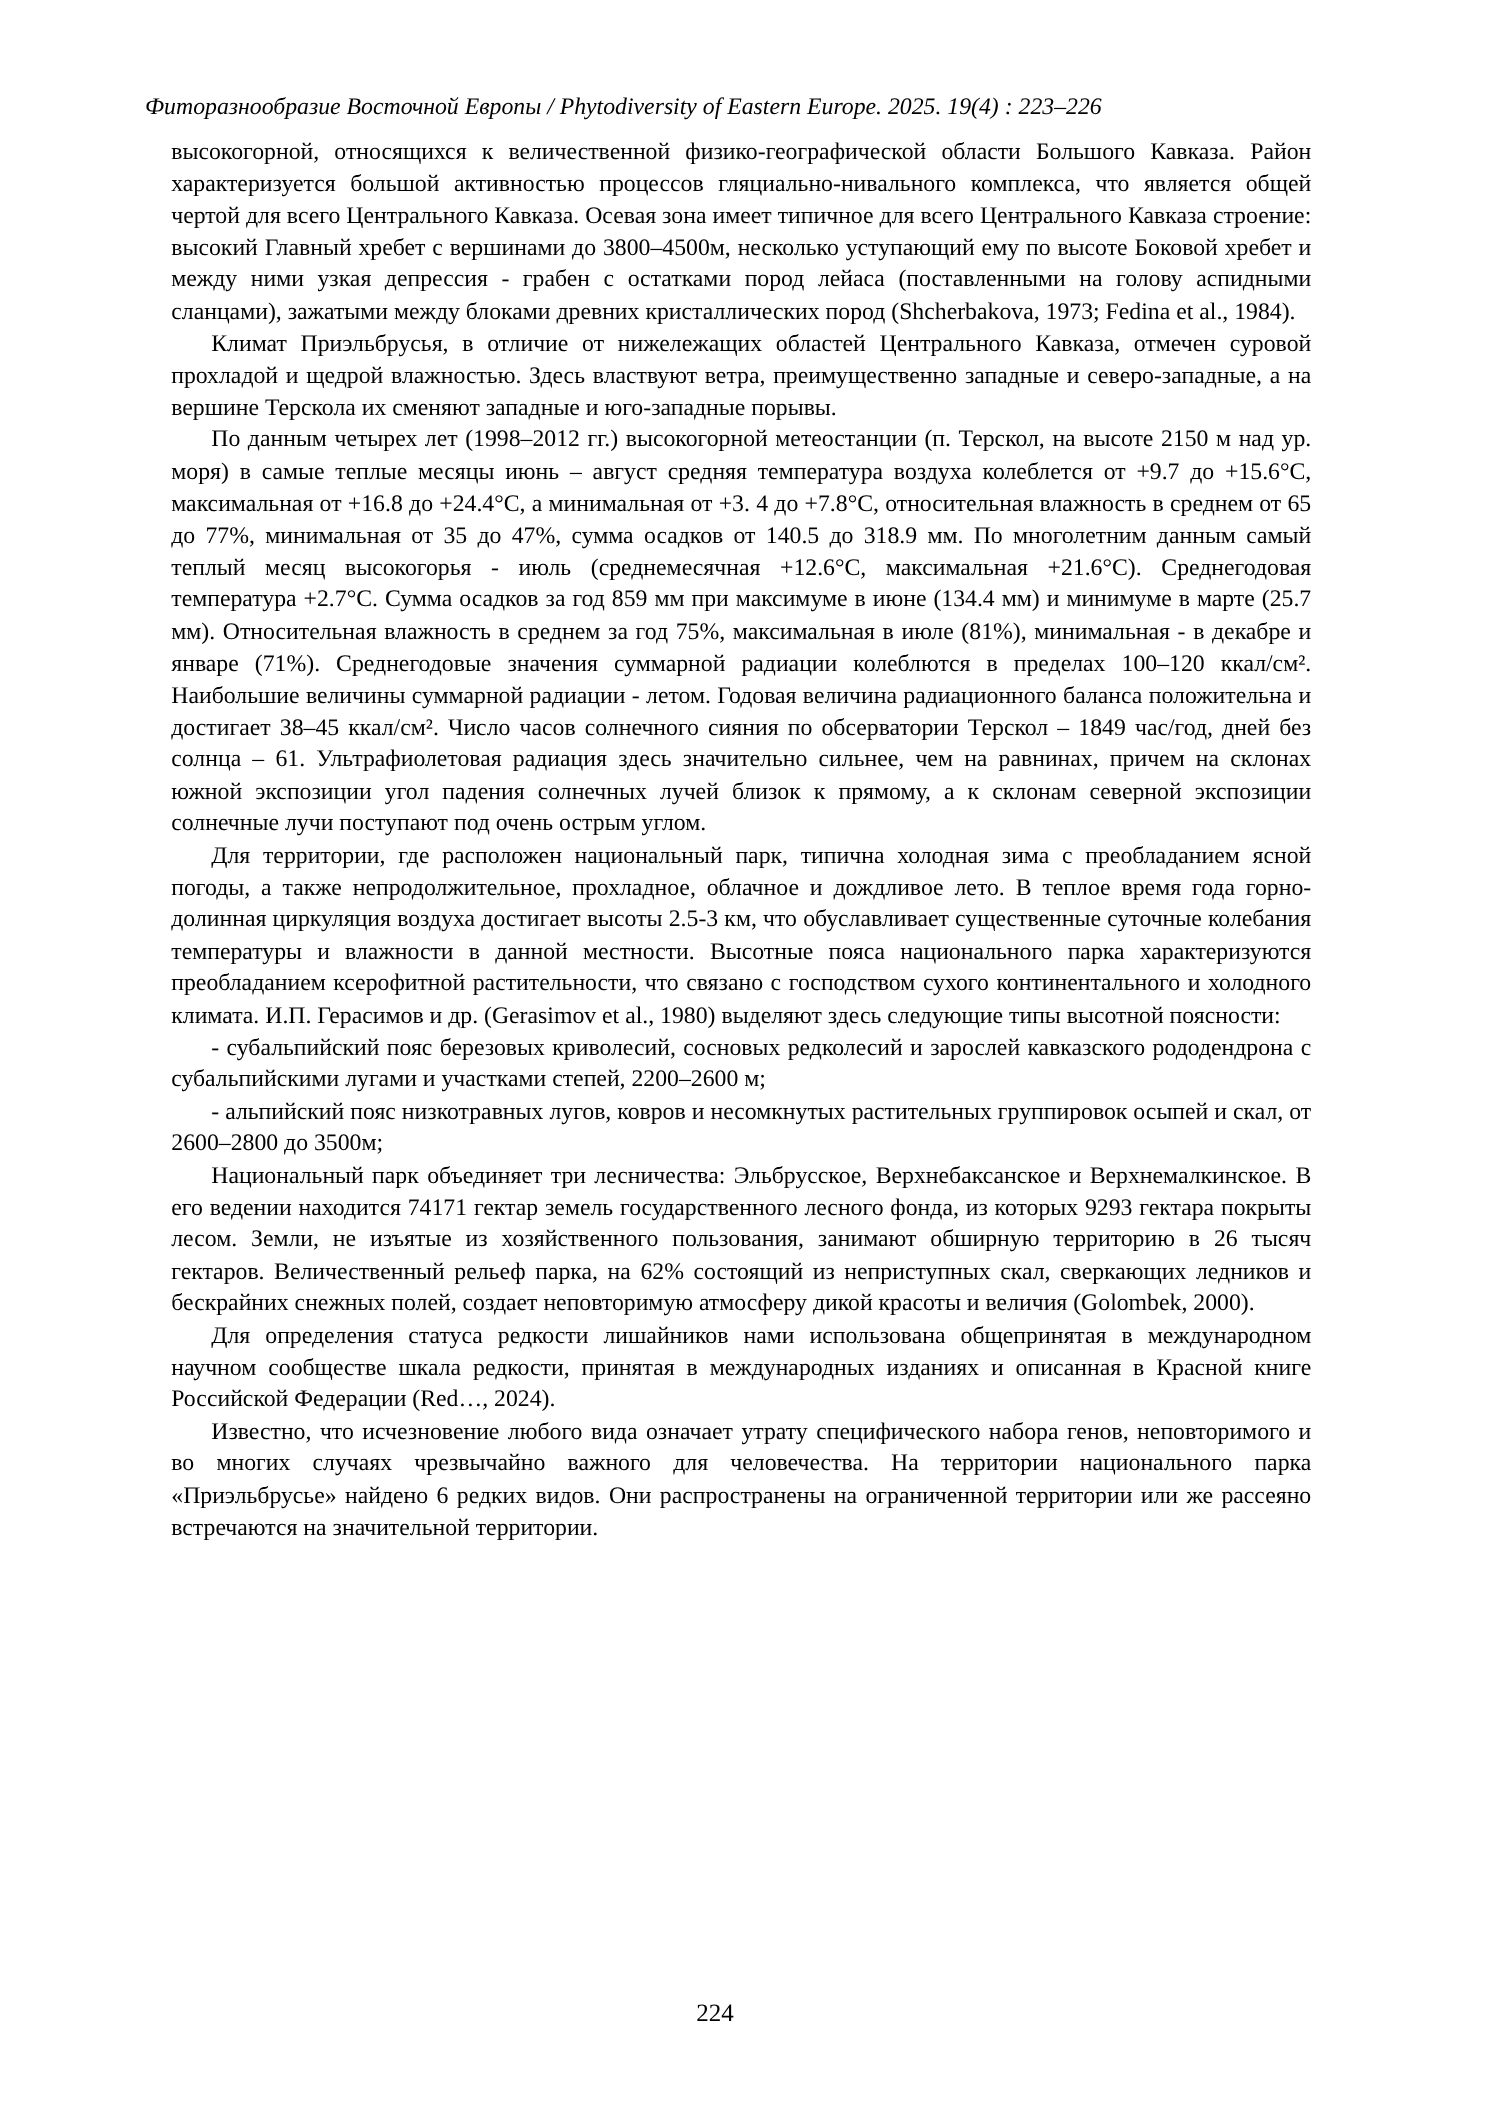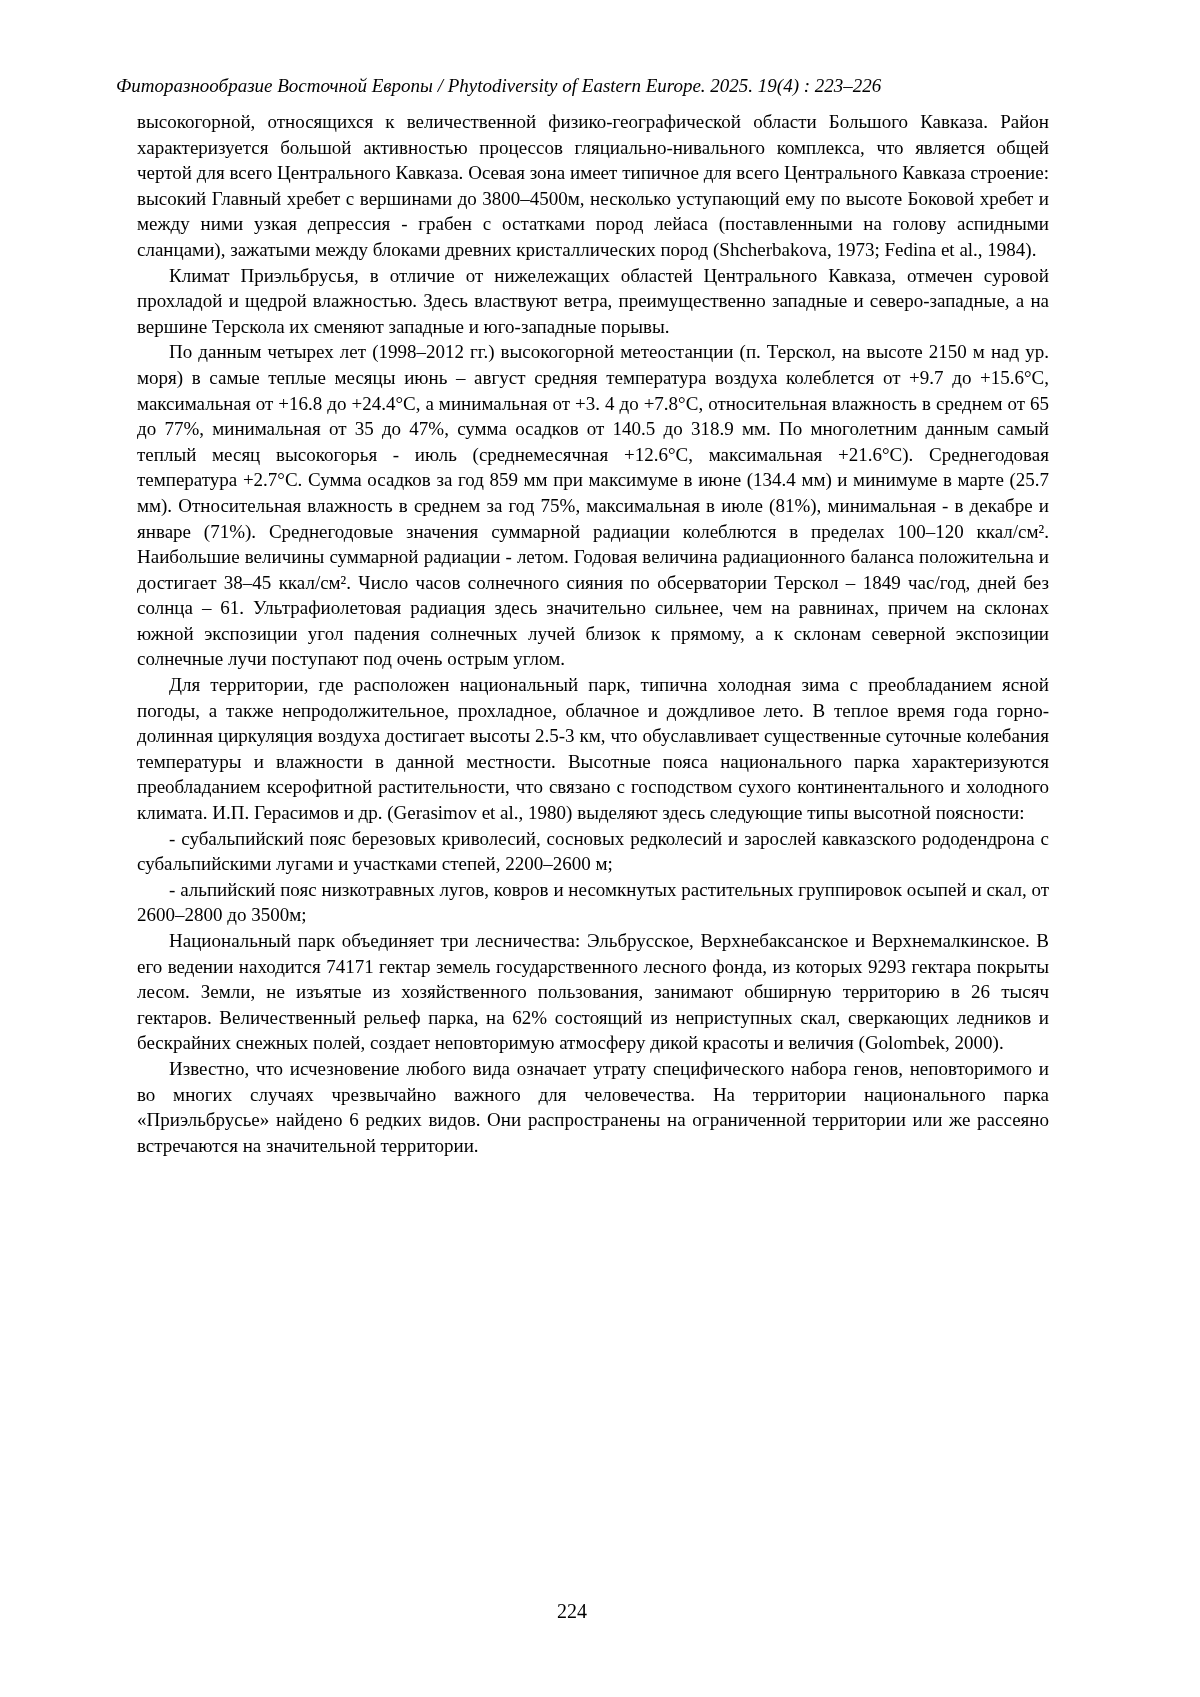--- a/index.html
+++ b/index.html
@@ -63,18 +63,19 @@
   <div class="running-head">Фиторазнообразие Восточной Европы / Phytodiversity of Eastern Europe. 2025. 19(4) : 223–226</div>
 
   <div class="body-text">
     <p class="noindent">высокогорной, относящихся к величественной физико-географической области Большого Кавказа. Район характеризуется большой активностью процессов гляциально-нивального комплекса, что является общей чертой для всего Центрального Кавказа. Осевая зона имеет типичное для всего Центрального Кавказа строение: высокий Главный хребет с вершинами до 3800–4500м, несколько уступающий ему по высоте Боковой хребет и между ними узкая депрессия - грабен с остатками пород лейаса (поставленными на голову аспидными сланцами), зажатыми между блоками древних кристаллических пород (Shcherbakova, 1973; Fedina et al., 1984).</p>
     <p>Климат Приэльбрусья, в отличие от нижележащих областей Центрального Кавказа, отмечен суровой прохладой и щедрой влажностью. Здесь властвуют ветра, преимущественно западные и северо-западные, а на вершине Терскола их сменяют западные и юго-западные порывы.</p>
     <p>По данным четырех лет (1998–2012 гг.) высокогорной метеостанции (п. Терскол, на высоте 2150 м над ур. моря) в самые теплые месяцы июнь – август средняя температура воздуха колеблется от +9.7 до +15.6°C, максимальная от +16.8 до +24.4°C, а минимальная от +3. 4 до +7.8°C, относительная влажность в среднем от 65 до 77%, минимальная от 35 до 47%, сумма осадков от 140.5 до 318.9 мм. По многолетним данным самый теплый месяц высокогорья - июль (среднемесячная +12.6°C, максимальная +21.6°C). Среднегодовая температура +2.7°C. Сумма осадков за год 859 мм при максимуме в июне (134.4 мм) и минимуме в марте (25.7 мм). Относительная влажность в среднем за год 75%, максимальная в июле (81%), минимальная - в декабре и январе (71%). Среднегодовые значения суммарной радиации колеблются в пределах 100–120 ккал/см². Наибольшие величины суммарной радиации - летом. Годовая величина радиационного баланса положительна и достигает 38–45 ккал/см². Число часов солнечного сияния по обсерватории Терскол – 1849 час/год, дней без солнца – 61. Ультрафиолетовая радиация здесь значительно сильнее, чем на равнинах, причем на склонах южной экспозиции угол падения солнечных лучей близок к прямому, а к склонам северной экспозиции солнечные лучи поступают под очень острым углом.</p>
     <p>Для территории, где расположен национальный парк, типична холодная зима с преобладанием ясной погоды, а также непродолжительное, прохладное, облачное и дождливое лето. В теплое время года горно-долинная циркуляция воздуха достигает высоты 2.5-3 км, что обуславливает существенные суточные колебания температуры и влажности в данной местности. Высотные пояса национального парка характеризуются преобладанием ксерофитной растительности, что связано с господством сухого континентального и холодного климата. И.П. Герасимов и др. (Gerasimov et al., 1980) выделяют здесь следующие типы высотной поясности:</p>
     <p>- субальпийский пояс березовых криволесий, сосновых редколесий и зарослей кавказского рододендрона с субальпийскими лугами и участками степей, 2200–2600 м;</p>
     <p>- альпийский пояс низкотравных лугов, ковров и несомкнутых растительных группировок осыпей и скал, от 2600–2800 до 3500м;</p>
     <p>Национальный парк объединяет три лесничества: Эльбрусское, Верхнебаксанское и Верхнемалкинское. В его ведении находится 74171 гектар земель государственного лесного фонда, из которых 9293 гектара покрыты лесом. Земли, не изъятые из хозяйственного пользования, занимают обширную территорию в 26 тысяч гектаров. Величественный рельеф парка, на 62% состоящий из неприступных скал, сверкающих ледников и бескрайних снежных полей, создает неповторимую атмосферу дикой красоты и величия (Golombek, 2000).</p>
+    <p>Для определения статуса редкости лишайников нами использована общепринятая в международном научном сообществе шкала редкости, принятая в международных изданиях и описанная в Красной книге Российской Федерации (Red…, 2024).</p>
     <p>Известно, что исчезновение любого вида означает утрату специфического набора генов, неповторимого и во многих случаях чрезвычайно важного для человечества. На территории национального парка «Приэльбрусье» найдено 6 редких видов. Они распространены на ограниченной территории или же рассеяно встречаются на значительной территории.</p>
   </div>
 
   <div class="page-number">224</div>
 
 </div>
 
 </body></html>

